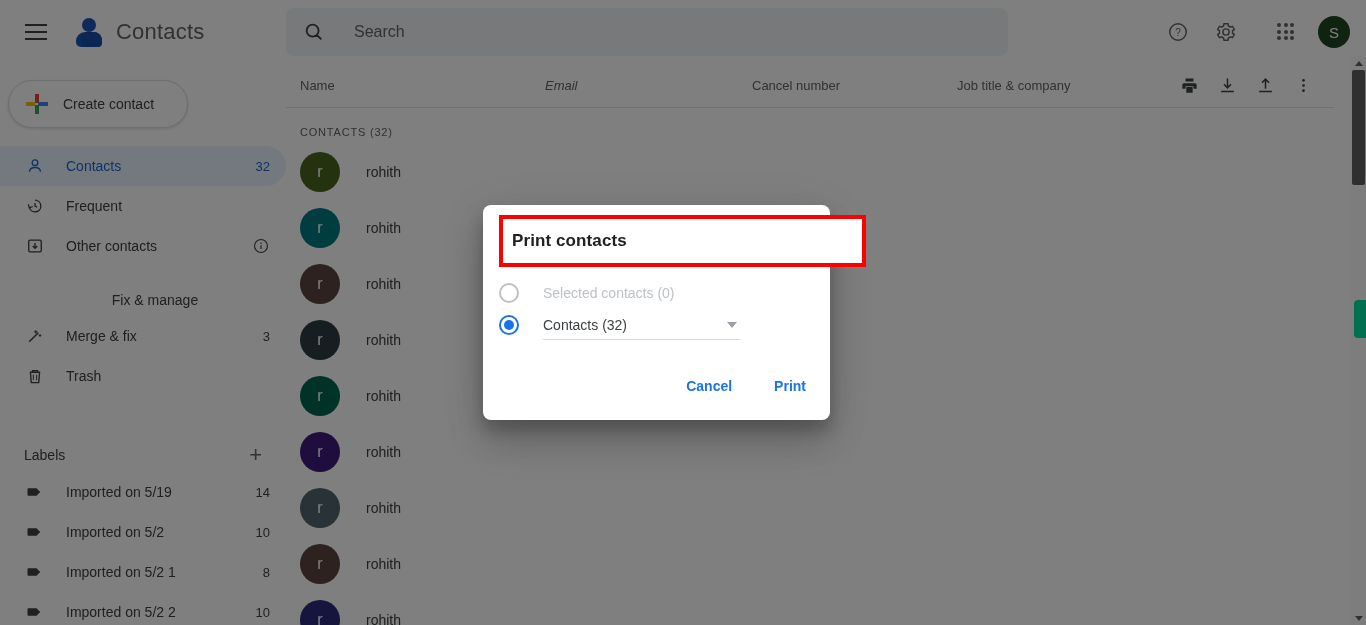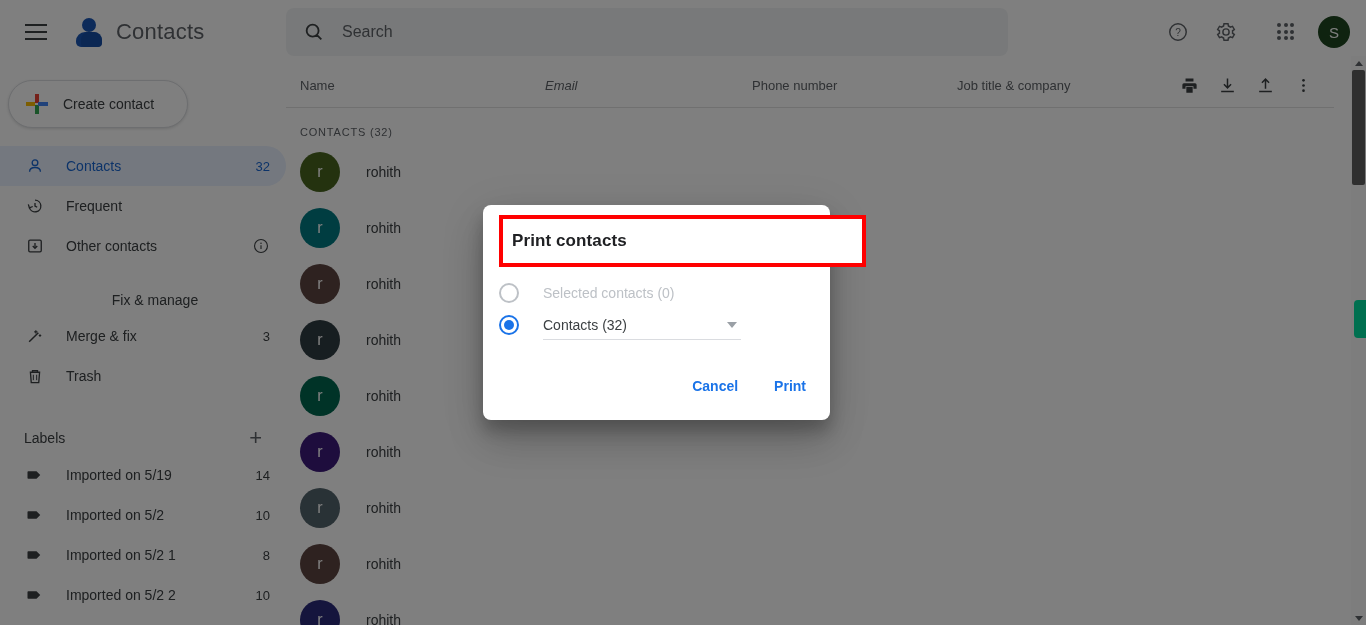--- a/index.html
+++ b/index.html
@@ -15,21 +15,21 @@
   .topbar { position: absolute; top: 0; left: 0; width: 1366px; height: 64px; display: flex; align-items: center; }
   .hamburger { width: 48px; height: 48px; margin-left: 12px; display: flex; flex-direction: column; justify-content: center; align-items: center; gap: 5px; cursor: pointer; border-radius: 50%; }
   .hamburger span { display: block; width: 22px; height: 2px; background: #3c4043; }
   .brand { display: flex; align-items: center; margin-left: 12px; }
   .brand-logo { width: 34px; height: 34px; position: relative; }
   .brand-logo .head { position: absolute; left: 10px; top: 3px; width: 14px; height: 14px; border-radius: 50%; background: #1a56b5; }
   .brand-logo .body { position: absolute; left: 4px; top: 17px; width: 26px; height: 15px; border-radius: 9px 9px 5px 5px; background: #1a56b5; }
   .brand-logo .body2 { position: absolute; left: 9px; top: 17px; width: 21px; height: 15px; border-radius: 8px 8px 4px 4px; background: #174ea6; }
   .brand-title { font-size: 22px; color: #5f6368; margin-left: 10px; letter-spacing: .2px; }
 
-  .searchbox { position: absolute; left: 286px; top: 8px; width: 722px; height: 48px; background: #f1f3f4; border-radius: 8px; display: flex; align-items: center; }
+  .searchbox { position: absolute; left: 286px; top: 8px; width: 722px; height: 48px; background: #f1f3f4; border-radius: 8px; display: flex; align-items: center; gap: 12px; }
   .search-icon { margin-left: 16px; width: 24px; height: 24px; display: flex; align-items: center; justify-content: center; }
   .search-input { flex: 1; border: none; background: transparent; outline: none; margin-left: 16px; font-size: 16px; color: #3c4043; font-family: "Liberation Sans", sans-serif; }
   .search-input::placeholder { color: #5f6368; }
 
   .topbar-right { position: absolute; right: 12px; top: 8px; display: flex; align-items: center; gap: 0px; }
   .icon-btn { width: 48px; height: 48px; border-radius: 50%; display: flex; align-items: center; justify-content: center; cursor: pointer; }
   .avatar-top { width: 32px; height: 32px; border-radius: 50%; background: #1e4620; color: #fff; display: flex; align-items: center; justify-content: center; font-size: 15px; margin-left: 8px; margin-right: 4px; cursor: pointer; }
   .apps-grid { width: 18px; height: 18px; display: grid; grid-template-columns: repeat(3,1fr); grid-template-rows: repeat(3,1fr); gap: 2px; }
   .apps-grid i { display: block; width: 4px; height: 4px; border-radius: 50%; background: #5f6368; }
 
@@ -46,21 +46,21 @@
   .nav { margin-top: 18px; }
   .nav-item { height: 40px; display: flex; align-items: center; padding-left: 24px; padding-right: 16px; border-radius: 0 20px 20px 0; cursor: pointer; color: #3c4043; font-size: 14px; }
   .nav-item.active { background: #e8f0fe; color: #1967d2; }
   .nav-item .ico { width: 22px; height: 22px; display: flex; align-items: center; justify-content: center; flex: 0 0 22px; }
   .nav-item .txt { margin-left: 20px; flex: 1; white-space: nowrap; }
   .nav-item .count { font-size: 13px; color: #3c4043; }
   .nav-item.active .count { color: #1967d2; }
   .nav-item .infoico { width: 18px; height: 18px; }
 
   .section-title { margin: 26px 0 8px 24px; font-size: 14px; color: #3c4043; text-align: center; }
-  .labels-head { display: flex; align-items: center; margin: 31px 24px 6px 24px; }
+  .labels-head { display: flex; align-items: center; margin: 48px 24px 6px 24px; }
   .labels-head .t { font-size: 14px; color: #3c4043; flex: 1; }
   .labels-head .plusadd { font-size: 22px; color: #5f6368; line-height: 1; cursor: pointer; }
 
   
   .main { position: absolute; left: 286px; top: 64px; width: 1048px; height: 561px; background: #fff; overflow: hidden; }
   .table-head { display: flex; align-items: center; height: 44px; padding: 0 0 0 14px; border-bottom: 1px solid #e0e0e0; position: relative; }
   .th { font-size: 13px; color: #5f6368; }
   .th.name { width: 245px; }
   .th.email { width: 207px; font-style: italic; }
   .th.phone { width: 205px; }
@@ -93,21 +93,21 @@
   .radio-row { display: flex; align-items: center; height: 32px; }
   .radio { width: 20px; height: 20px; border-radius: 50%; border: 2px solid #bdc1c6; flex: 0 0 20px; position: relative; cursor: pointer; }
   .radio.checked { border-color: #1a73e8; }
   .radio.checked::after { content: ""; position: absolute; left: 3px; top: 3px; width: 10px; height: 10px; border-radius: 50%; background: #1a73e8; }
   .radio-label { margin-left: 24px; font-size: 14px; color: #3c4043; }
   .radio-label.disabled { color: #bdc1c6; }
   .select-wrap { position: relative; margin-left: 24px; width: 198px; border-bottom: 1px solid #dadce0; display: flex; align-items: center; height: 30px; cursor: pointer; }
   .select-wrap .sel-val { font-size: 14px; color: #3c4043; flex: 1; }
   .caret { width: 0; height: 0; border-left: 5px solid transparent; border-right: 5px solid transparent; border-top: 6px solid #9aa0a6; margin-right: 4px; }
 
-  .dlg-actions { position: absolute; right: 12px; bottom: 18px; display: flex; align-items: flex-start; gap: 12px; }
+  .dlg-actions { position: absolute; right: 12px; bottom: 18px; display: flex; align-items: flex-start; gap: 18px; }
   .txt-btn { font-size: 14px; color: #1a73e8; font-weight: bold; padding: 8px 12px; border-radius: 4px; cursor: pointer; background: transparent; border: none; font-family: "Liberation Sans", sans-serif; }
 </style>
 </head>
 <body>
 
 <div id="app">
 
   <div class="topbar">
     <div class="hamburger">
       <span></span>
@@ -287,21 +287,21 @@
         <span class="txt">Imported on 5/2 2</span>
         <span class="count">10</span>
       </div>
     </div>
   </div>
 
   <div class="main">
     <div class="table-head">
       <div class="th name">Name</div>
       <div class="th email">Email</div>
-      <div class="th phone">Phone number</div>
+      <div class="th phone">Cancel number</div>
       <div class="th job">Job title &amp; company</div>
       <div class="head-actions">
         <div class="icon-btn">
           <svg width="19" height="19" viewBox="0 0 24 24">
               <path fill="#3c4043" d="M7 3h10v4H7zM5 9h14a2 2 0 0 1 2 2v5h-4v-3H7v3H3v-5a2 2 0 0 1 2-2zM8 14h8v7H8z"></path>
             </svg>
         </div>
         <div class="icon-btn">
           <svg width="19" height="19" viewBox="0 0 24 24">
               <path fill="none" stroke="#3c4043" stroke-width="1.9" d="M12 3v11M7.5 10.5 12 15l4.5-4.5M4 19.5h16"></path>

